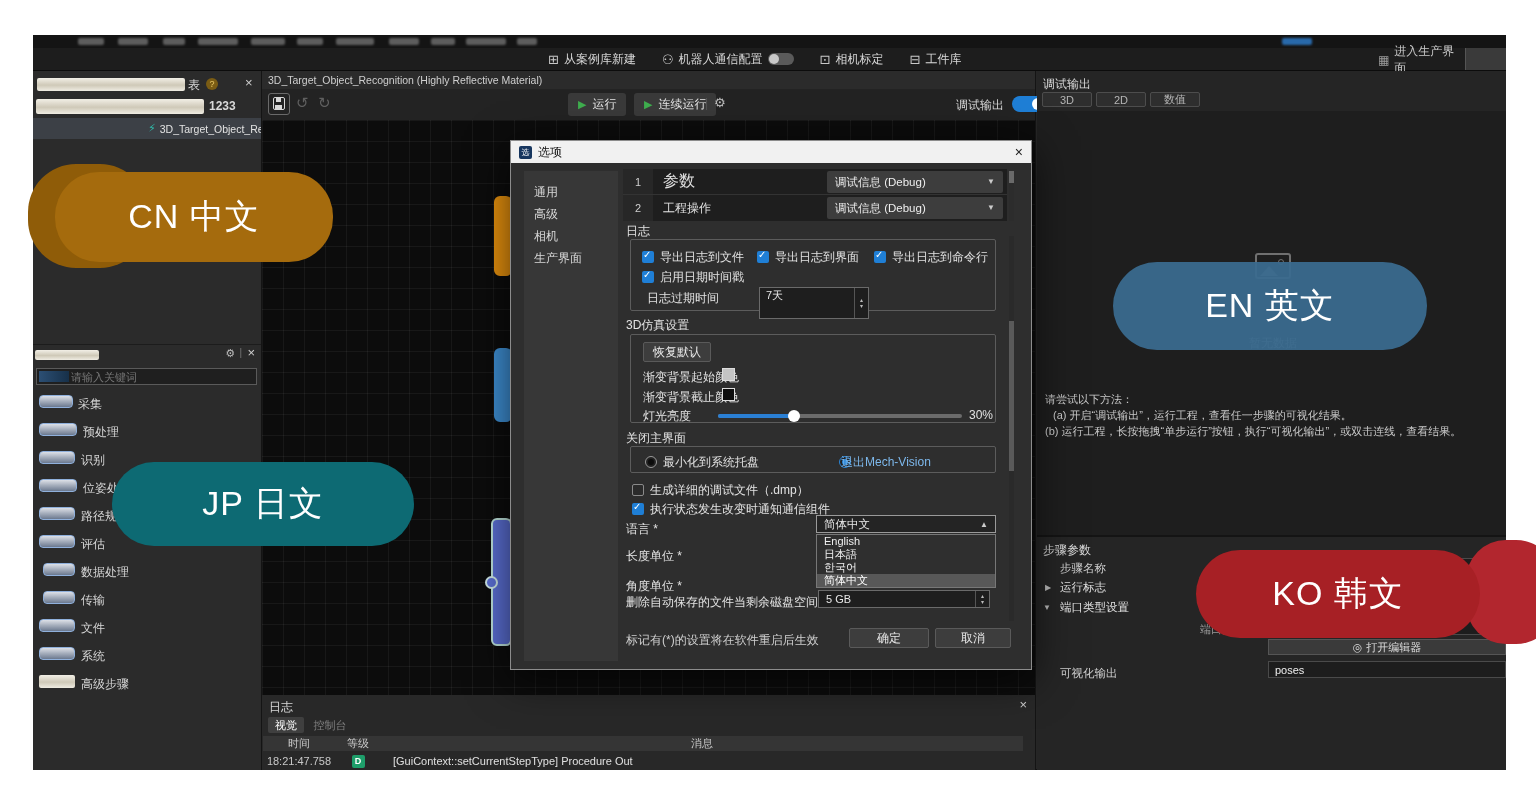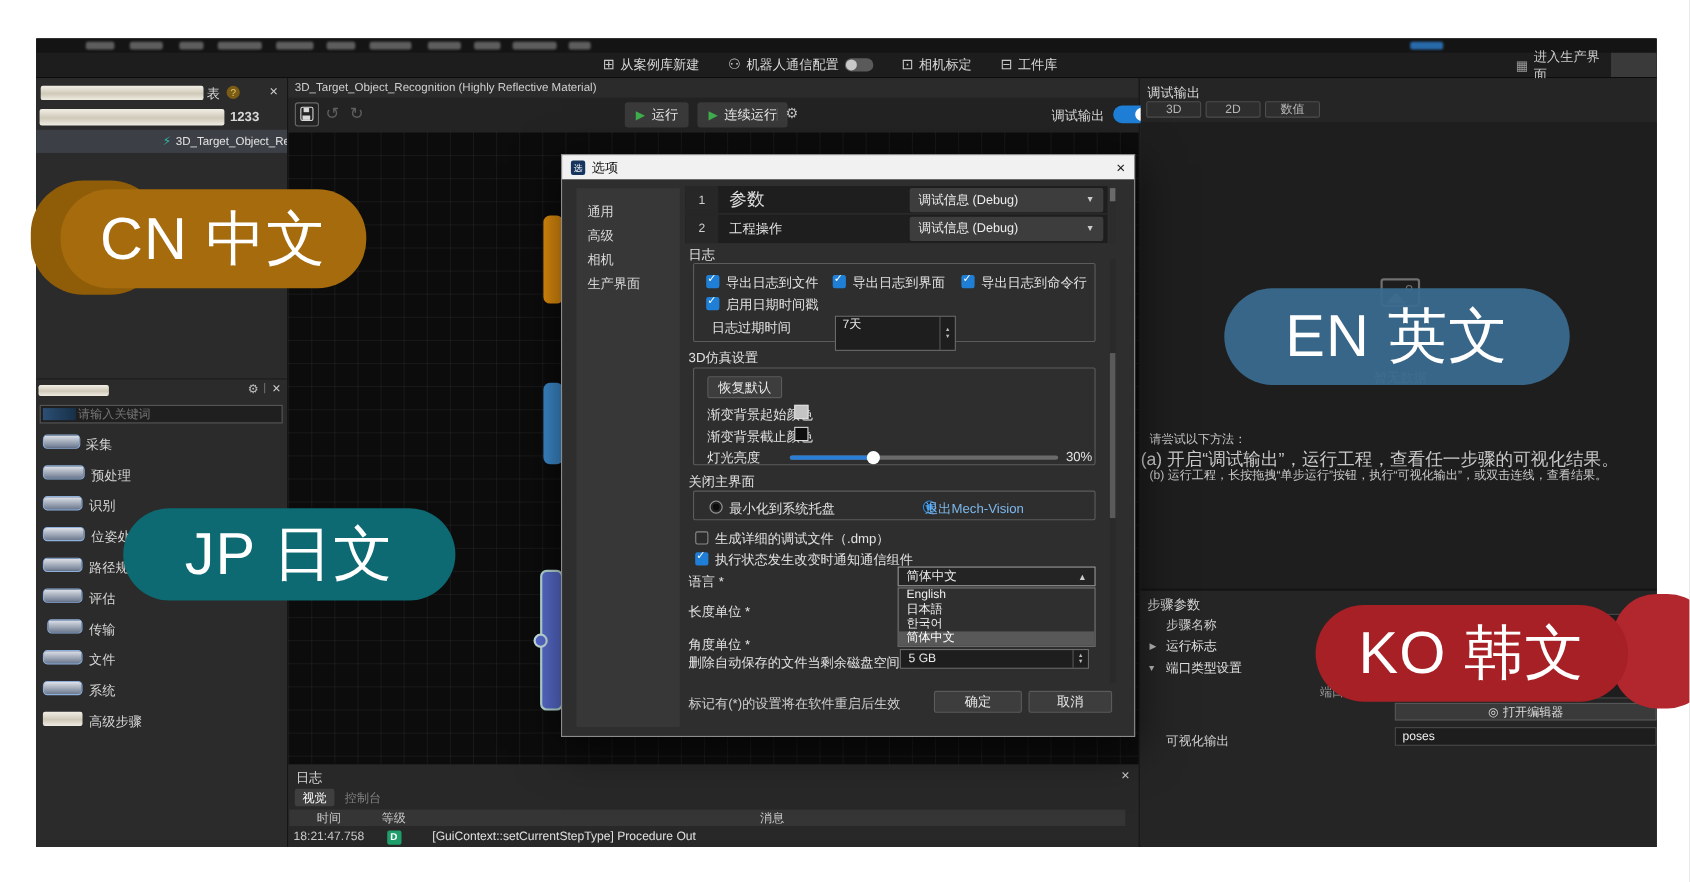--- a/index.html
+++ b/index.html
@@ -43,21 +43,21 @@
   .radio { width:12px; height:12px; border-radius:50%; border:1px solid #9a9a9a; background:#222; display:inline-block; position:relative; }
   .radio.on { border-color:#2a86d8; }
   .radio.on::after { content:""; position:absolute; left:2px; top:2px; width:6px; height:6px; border-radius:50%; background:#2a86d8; }
   .radio.off::after { content:""; position:absolute; left:2px; top:2px; width:6px; height:6px; border-radius:50%; background:#0c0c0c; }
   .grp { border:1px solid #5c5c5c; border-radius:2px; position:absolute; }
   .dlbl { color:#e2e2e2; font-size:12px; position:absolute; white-space:nowrap; }
   .spin { background:#1e1e1e; border:1px solid #6a6a6a; position:absolute; color:#e8e8e8; font-size:11px; }
   .spin .arrows { position:absolute; right:0; top:0; bottom:0; width:14px; border-left:1px solid #555; display:flex; flex-direction:column; align-items:center; justify-content:center; color:#bbb; font-size:6px; line-height:6px; }
   .dbtn { background:#3d3d3d; border:1px solid #5a5a5a; color:#e8e8e8; font-size:12px; display:flex; align-items:center; justify-content:center; position:absolute; border-radius:2px; }
   
-  .badge { position:absolute; z-index:50; display:flex; align-items:center; justify-content:center; color:#fff; font-size:54px; letter-spacing:1px; }
+  .badge { position:absolute; z-index:50; display:flex; align-items:center; justify-content:center; color:#fff; font-size:34px; letter-spacing:1px; }
   .badge-echo { position:absolute; z-index:49; }
 </style>
 </head>
 <body>
 
 <div id="root">
 
   <div class="abs" id="appwin"></div>
 
   <div class="abs menustrip">
@@ -151,20 +151,24 @@
       <div style="height:28px;position:relative">
         <div class="redact-blue abs" style="left:6px;top:6px;width:36px;height:13px"></div>
         <span class="abs step-label" style="left:48px;top:7px">路径规划</span>
       </div>
       <div style="height:28px;position:relative">
         <div class="redact-blue abs" style="left:6px;top:6px;width:36px;height:13px"></div>
         <span class="abs step-label" style="left:48px;top:7px">评估</span>
       </div>
       <div style="height:28px;position:relative">
         <div class="redact-blue abs" style="left:10px;top:6px;width:32px;height:13px"></div>
+        <span class="abs step-label" style="left:48px;top:7px">数据处理</span>
+      </div>
+      <div style="height:28px;position:relative">
+        <div class="redact-blue abs" style="left:10px;top:6px;width:32px;height:13px"></div>
         <span class="abs step-label" style="left:48px;top:7px">传输</span>
       </div>
       <div style="height:28px;position:relative">
         <div class="redact-blue abs" style="left:6px;top:6px;width:36px;height:13px"></div>
         <span class="abs step-label" style="left:48px;top:7px">文件</span>
       </div>
       <div style="height:28px;position:relative">
         <div class="redact-blue abs" style="left:6px;top:6px;width:36px;height:13px"></div>
         <span class="abs step-label" style="left:48px;top:7px">系统</span>
       </div>
@@ -247,21 +251,21 @@
     <div class="abs rtab" style="left:113px;top:21px">
         <span>数值</span>
       </div>
     <div class="abs" style="left:0;top:40px;width:469px;height:424px;background:#1e1e1e">
       <div class="abs" style="left:218px;top:142px;width:36px;height:26px;border:2px solid #707070;border-radius:3px">
         <div class="abs" style="right:5px;top:4px;width:6px;height:6px;border-radius:50%;border:1.5px solid #707070"></div>
         <div class="abs" style="left:3px;bottom:1px;width:0;height:0;border-left:9px solid transparent;border-right:9px solid transparent;border-bottom:10px solid #707070"></div>
       </div>
       <span class="abs" style="left:212px;top:224px;color:#8f8f8f;font-size:12px">暂无数据</span>
       <span class="abs" style="left:8px;top:281px;color:#c9c9c9;font-size:11px">请尝试以下方法：</span>
-      <span class="abs" style="left:0;top:297px;color:#c9c9c9;font-size:16px;white-space:nowrap">(a) 开启“调试输出”，运行工程，查看任一步骤的可视化结果。</span>
+      <span class="abs" style="left:16px;top:297px;color:#c9c9c9;font-size:11px;white-space:nowrap">(a) 开启“调试输出”，运行工程，查看任一步骤的可视化结果。</span>
       <span class="abs" style="left:8px;top:313px;color:#c9c9c9;font-size:11px;white-space:nowrap">(b) 运行工程，长按拖拽“单步运行”按钮，执行“可视化输出”，或双击连线，查看结果。</span>
     </div>
   </div>
 
   <div class="abs" style="left:1037px;top:535px;width:469px;height:235px;border-top:2px solid #141414">
     <span class="abs txt" style="left:6px;top:5px">步骤参数</span>
     <span class="abs" style="left:23px;top:24px;color:#cfcfcf;font-size:11.5px">步骤名称</span>
     <input class="field abs" style="left: 231px; top: 21px; width: 238px;" value="输出_1">
     <span class="abs" style="left:8px;top:46px;color:#bbb;font-size:8px">▶</span>
     <span class="abs" style="left:23px;top:43px;color:#e0e0e0;font-size:11.5px">运行标志</span>

